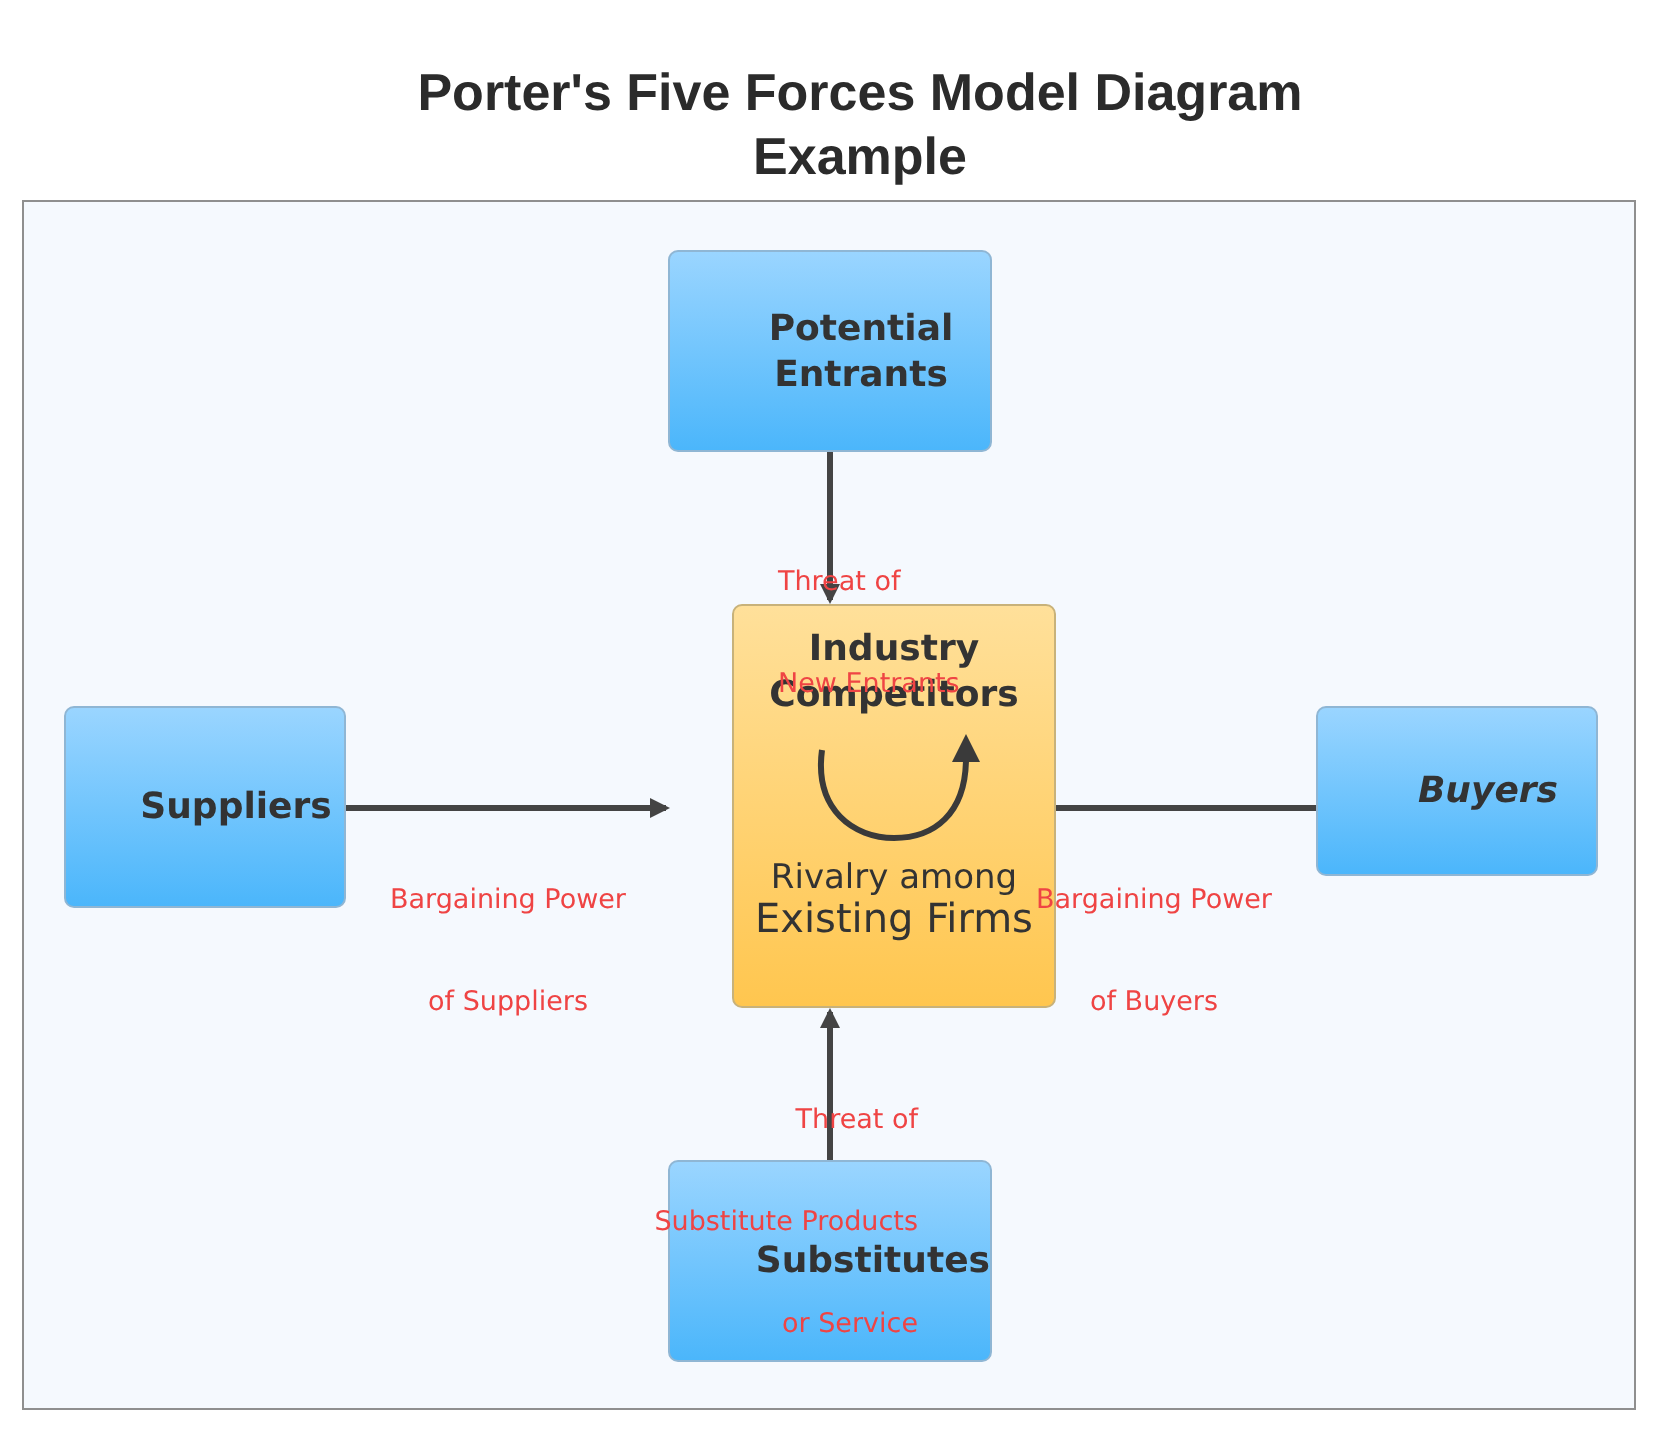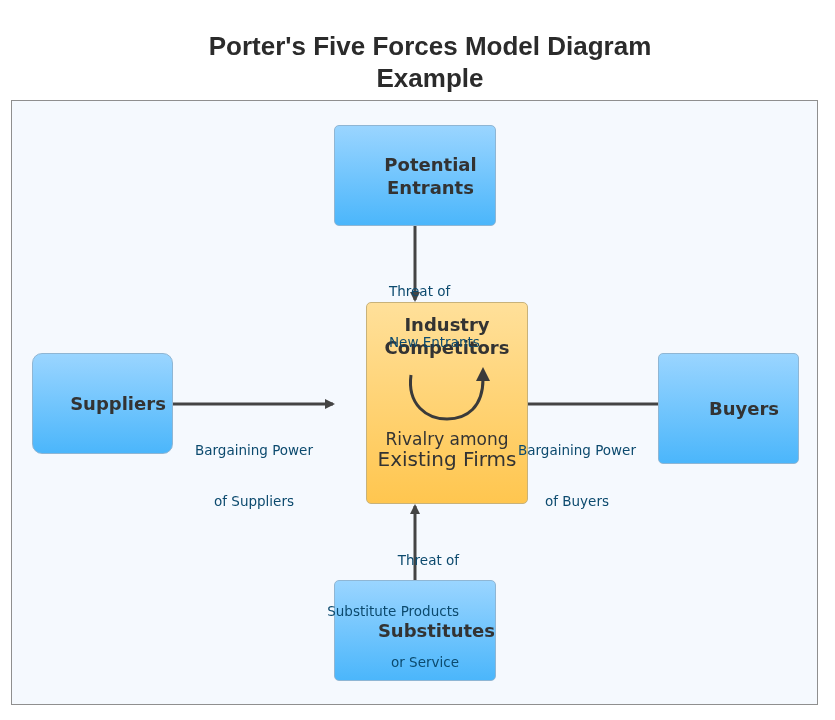--- a/index.html
+++ b/index.html
@@ -2,21 +2,21 @@
 <html><head>
 <meta charset="utf-8">
 <style>
   html, body { margin:0; padding:0; background:#ffffff; }
   body { width:835px; height:720px; position:relative; overflow:hidden; font-family:"DejaVu Sans", sans-serif; }
   .title { position:absolute; left:0; width:860px; top:30px; text-align:center; font-family:"Liberation Sans", sans-serif; font-weight:bold; font-size:26px; line-height:32px; color:#2b2b2b; }
   .frame { position:absolute; left:11px; top:100px; width:807px; height:605px; border:1.5px solid #8f8f8f; background:#f5f9fe; box-sizing:border-box; }
   .box { position:absolute; border:1px solid #9aaab8; border-radius:5px; box-sizing:border-box; display:flex; align-items:center; justify-content:center; text-align:center; font-weight:bold; color:#333333; font-size:18px; line-height:23px; }
   .blue { background:linear-gradient(#9ad5ff, #4bb6fb); border-color:#8fb6d4;padding-left:31px; }
   .orange { background:linear-gradient(#ffe09a, #ffc64f); border-color:#c8b27a; flex-direction:column; justify-content:flex-start; }
-  .lbl { position:absolute; font-size:13.5px; line-height:17px; color:#0c4a6e; white-space:pre; }
+  .lbl { position:absolute; font-size:13.5px; line-height:17px; color:#ef4444; white-space:pre; }
   svg.conn { position:absolute; left:0; top:0; width:835px; height:720px; pointer-events:none; }
 </style>
 </head>
 <body>
 
 <div class="title">
   <div>Porter's Five Forces Model Diagram</div>
   <div>Example</div>
 </div>
 
@@ -43,25 +43,25 @@
   <span style="margin-top:10px;">Industry</span>
   <span>Competitors</span>
   <svg width="100" height="60" viewBox="0 0 100 60" style="margin-top:6px;">
     <path d="M14,10 C10,40 30,54 50,54 C70,54 86,42 86,14" fill="none" stroke="#3a3a3a" stroke-width="3"></path>
     <path d="M79,16 L86,2 L93,16 z" fill="#3a3a3a"></path>
   </svg>
   <span style="font-weight:normal;font-size:17px;line-height:20px;margin-top:4px;">Rivalry among</span>
   <span style="font-weight:normal;font-size:20px;line-height:20px;">Existing Firms</span>
 </div>
 
-<div class="box blue" style="left:32px;top:353px;width:141px;height:101px;border-radius:10px;">
+<div class="box blue" style="left:32px;top:353px;width:141px;height:101px;">
   <span>Suppliers</span>
 </div>
 
-<div class="box blue" style="left:658px;top:353px;width:141px;height:111px;">
+<div class="box blue" style="left:658px;top:353px;width:141px;height:85px;font-style:italic;">
   <span>Buyers</span>
 </div>
 
 <div class="box blue" style="left:334px;top:580px;width:162px;height:101px;justify-content:flex-end;">
   <span>Substitutes</span>
 </div>
 
 <div class="lbl" style="left:389px;top:249px;">
   <div>Threat of</div>
   <div>New Entrants</div>

